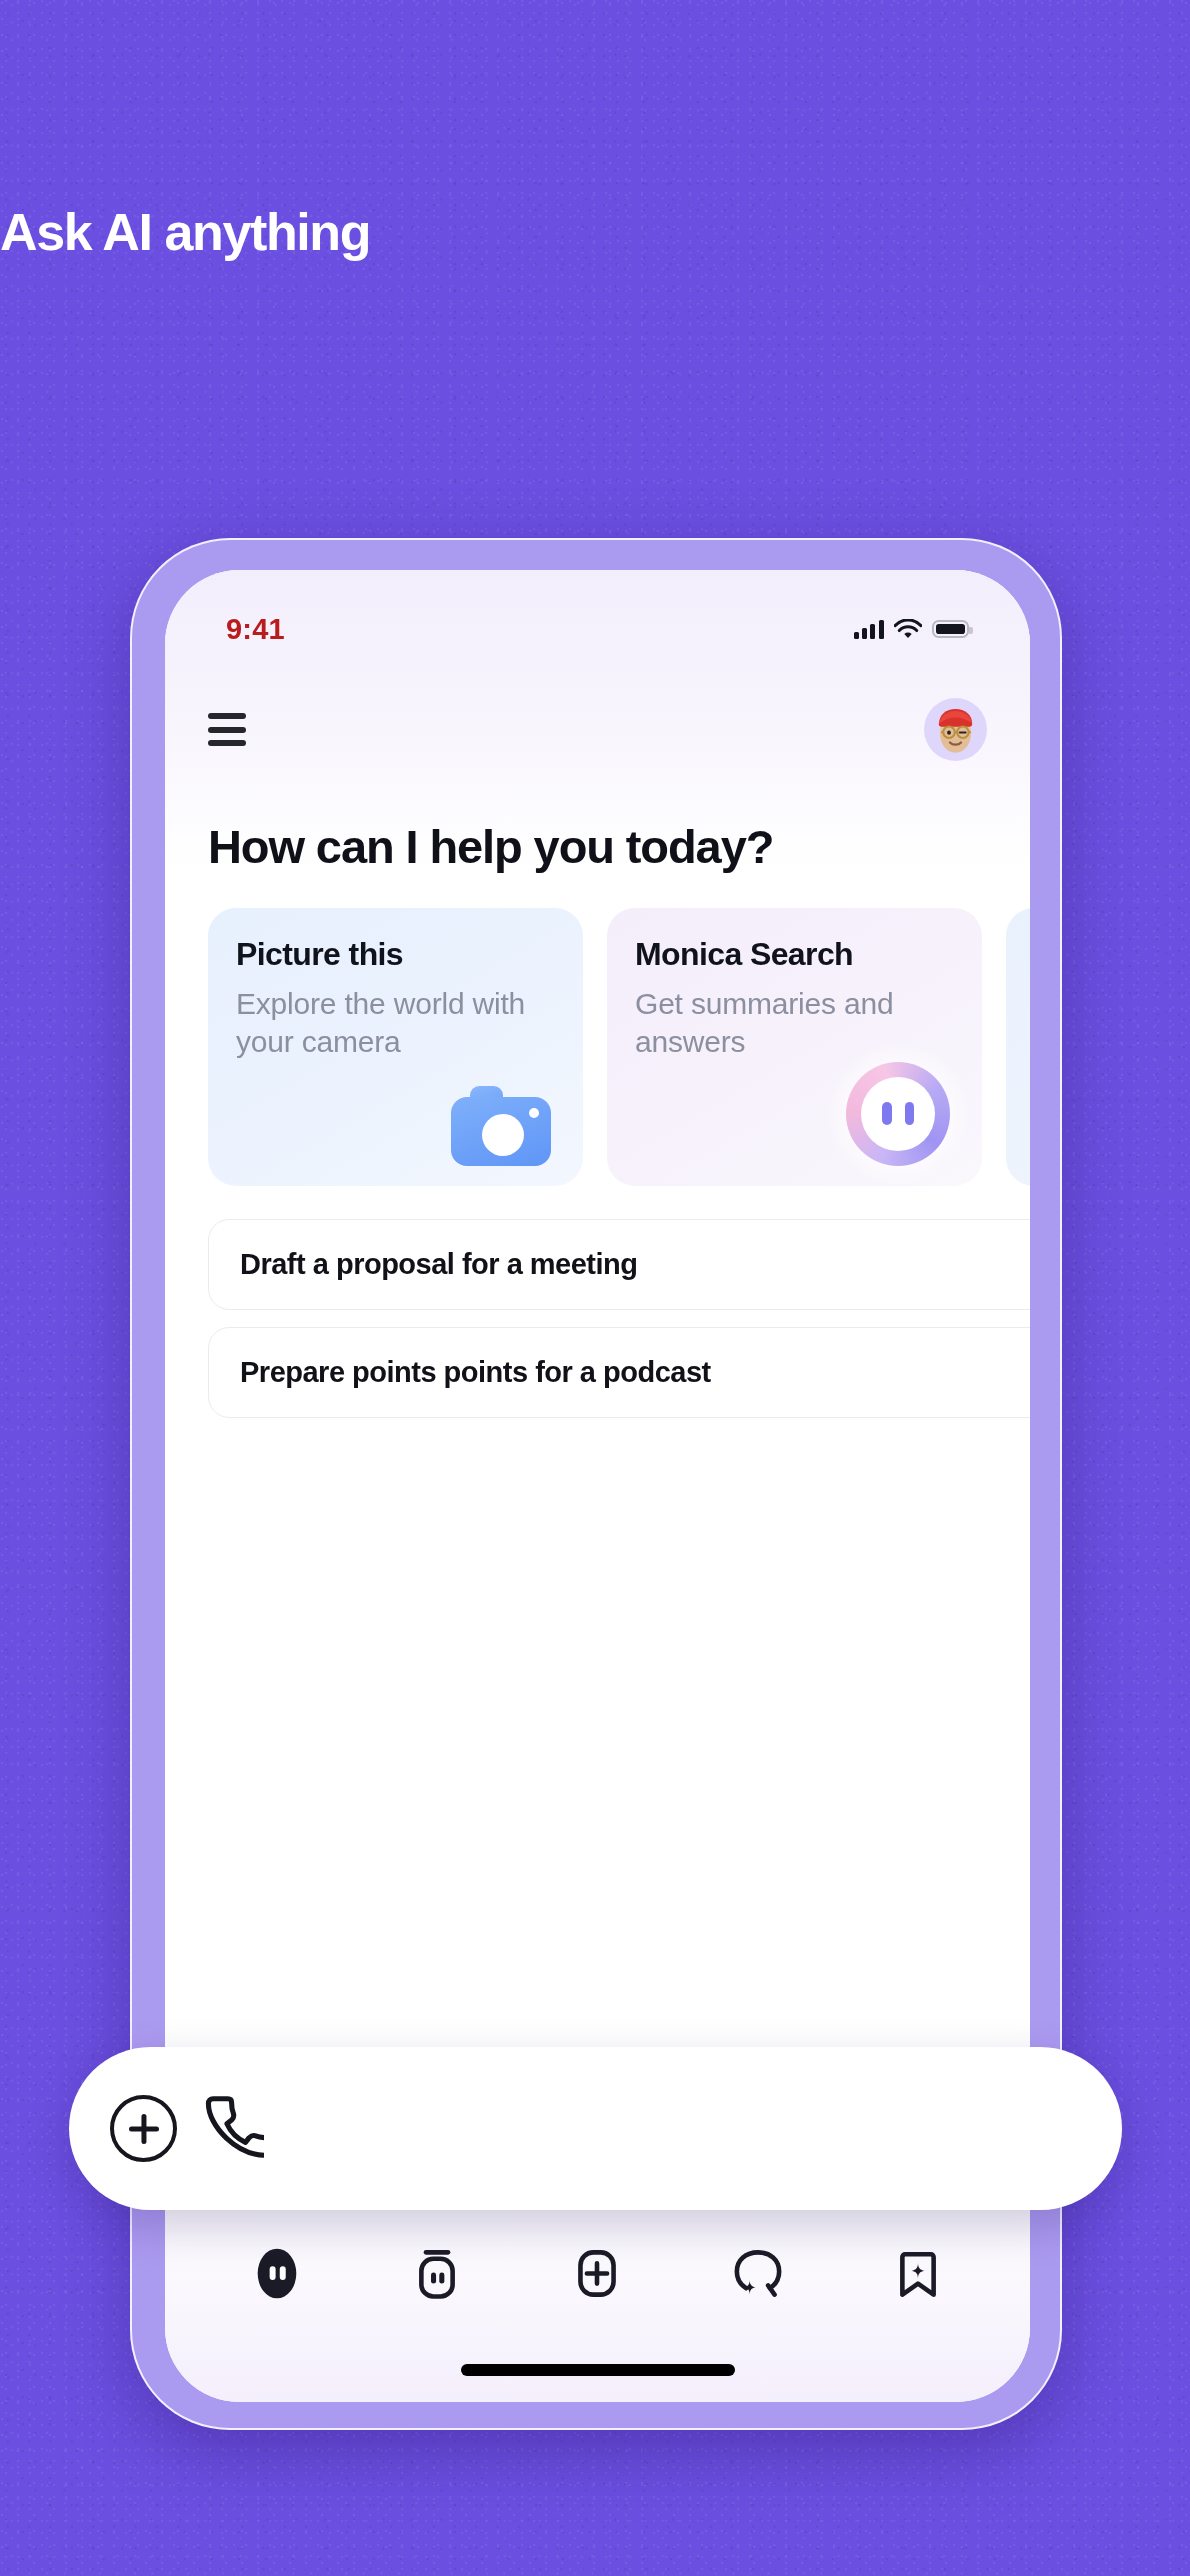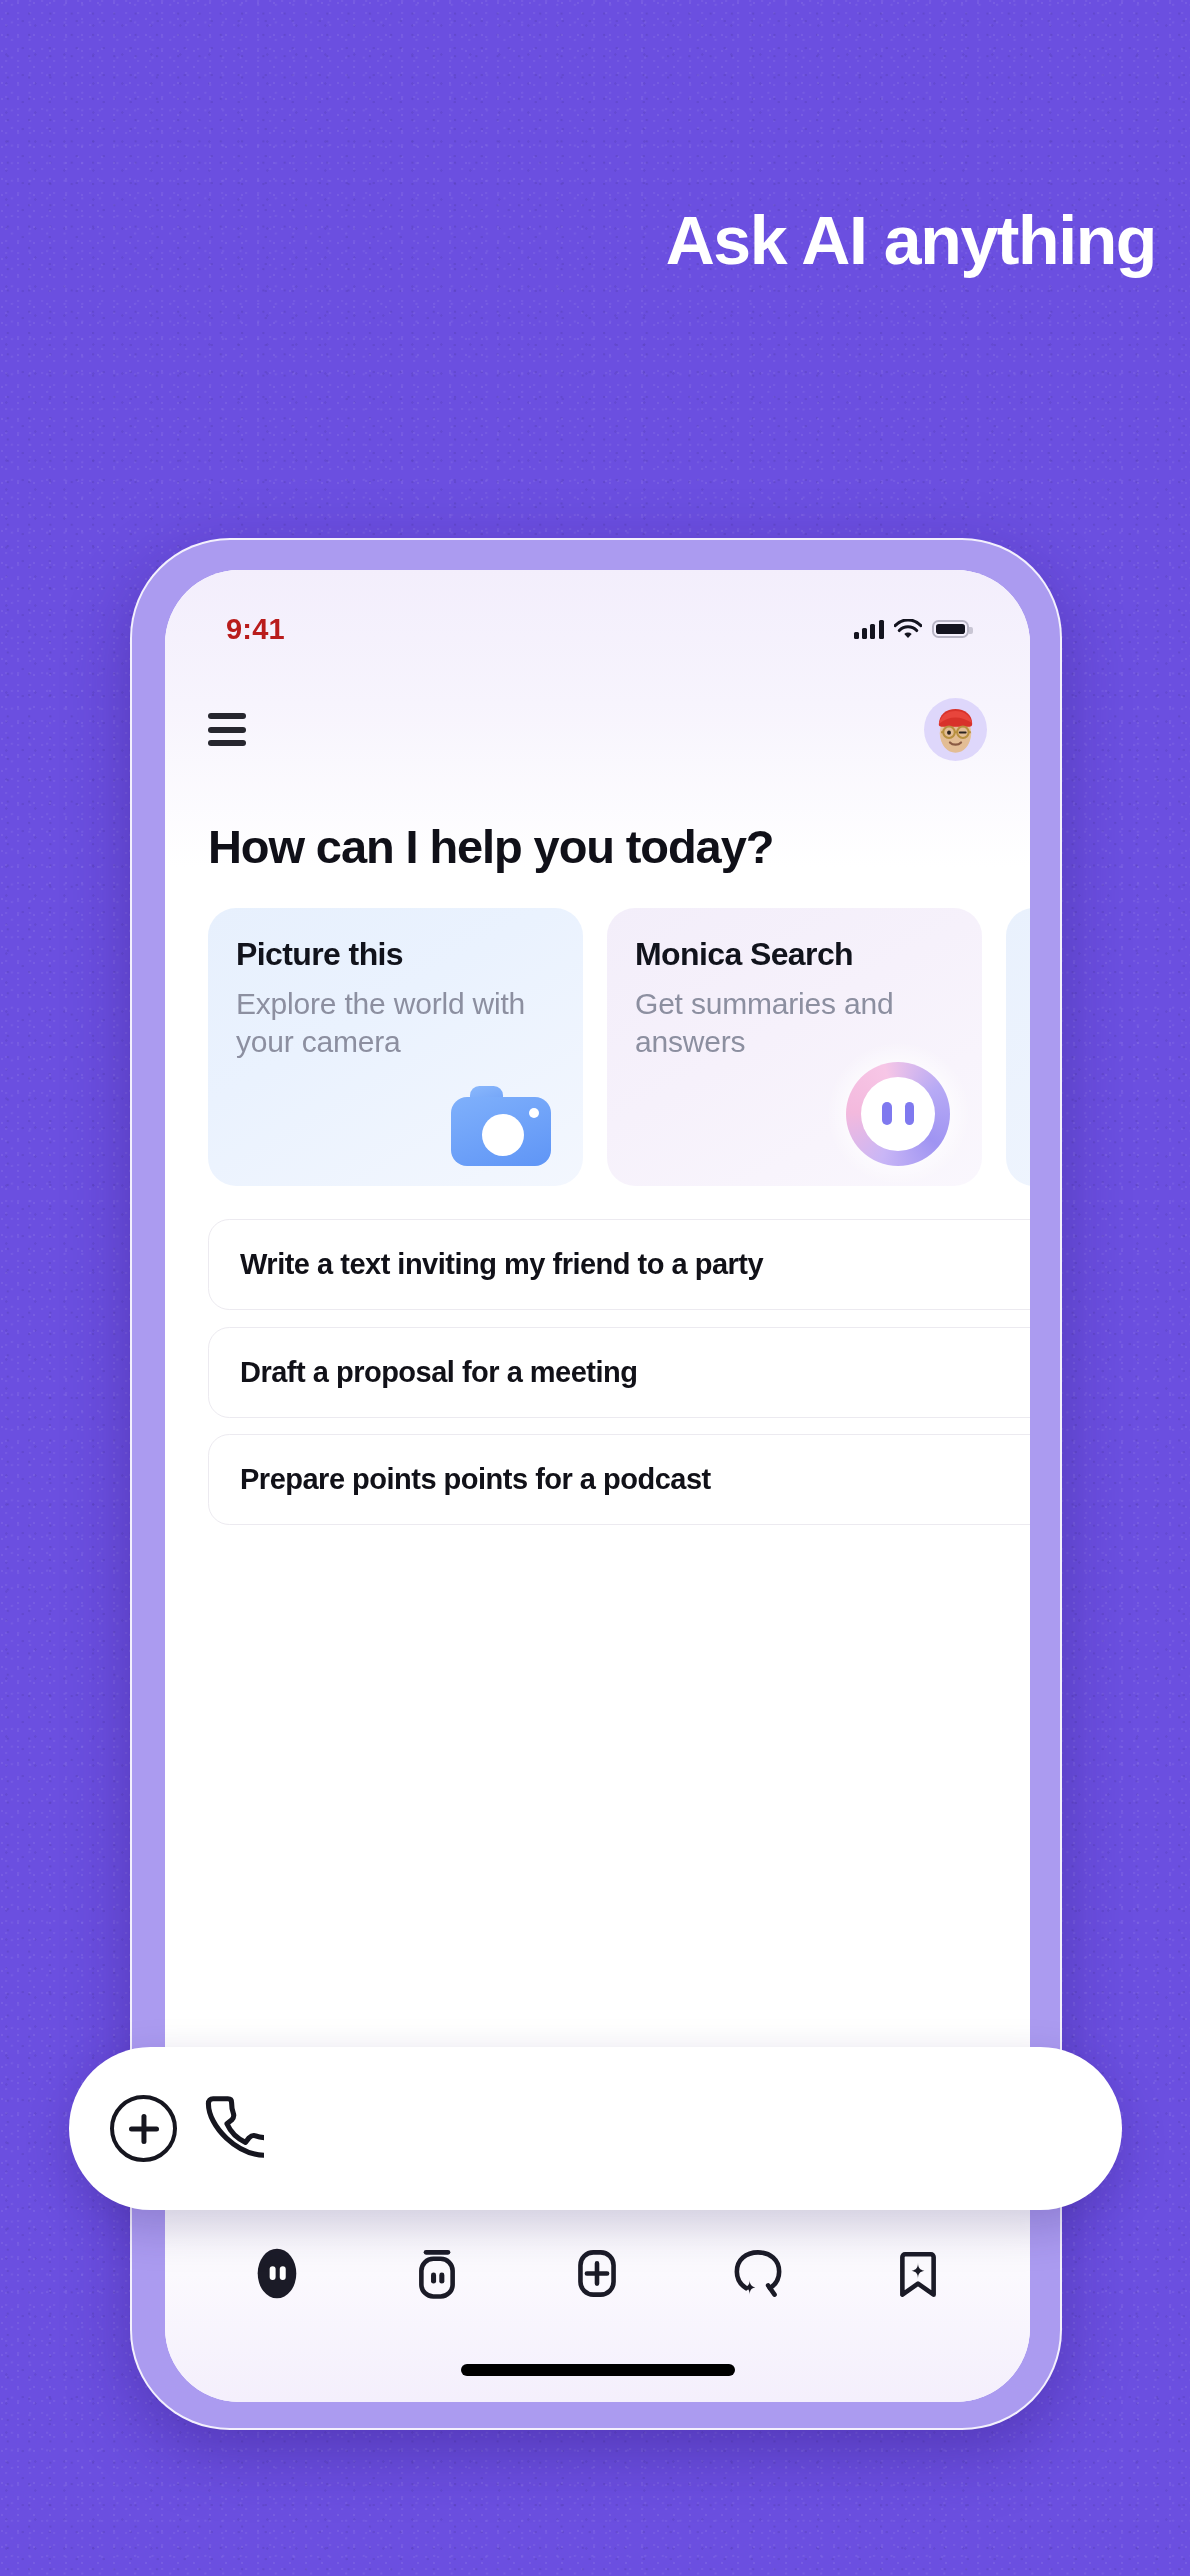--- a/index.html
+++ b/index.html
@@ -27,23 +27,23 @@
       radial-gradient(circle at 68% 27%, rgba(255,255,255,.45) 0 0.9px, transparent 1.5px),
       radial-gradient(circle at 84% 78%, rgba(0,0,0,.45) 0 0.9px, transparent 1.5px),
       radial-gradient(circle at 52% 8%, rgba(255,255,255,.4) 0 0.9px, transparent 1.5px),
       radial-gradient(circle at 22% 88%, rgba(0,0,0,.4) 0 0.9px, transparent 1.5px);
     background-size:16px 16px, 21.3px 21.3px, 17.6px 17.6px, 27px 27px, 12px 12px, 29px 29px;
   }
 
   
   #headline{
     position:absolute; top:206px; left:0; width:1156px;
-    text-align:right;
+    text-align:left;
     color:#ffffff;
-    font-size:68px;
+    font-size:52px;
     font-weight:bold;
     letter-spacing:-1.4px;
     line-height:1;
     white-space:nowrap;
   }
 
   
   #phone{
     position:absolute;
     left:130px; top:538px;
@@ -366,24 +366,20 @@
                 </div>
             </div>
           </div>
         </div>
 
         <div class="card blue2"></div>
       </div>
 
       <div id="suggestions">
         <div class="srow">
-          <span class="srow-label">Write a text inviting my friend to a party</span>
-          <span class="chev"></span>
-        </div>
-        <div class="srow">
           <span class="srow-label">Draft a proposal for a meeting</span>
           <span class="chev"></span>
         </div>
         <div class="srow">
           <span class="srow-label">Prepare points points for a podcast</span>
           <span class="chev"></span>
         </div>
       </div>
 
       <div id="tabbar">

